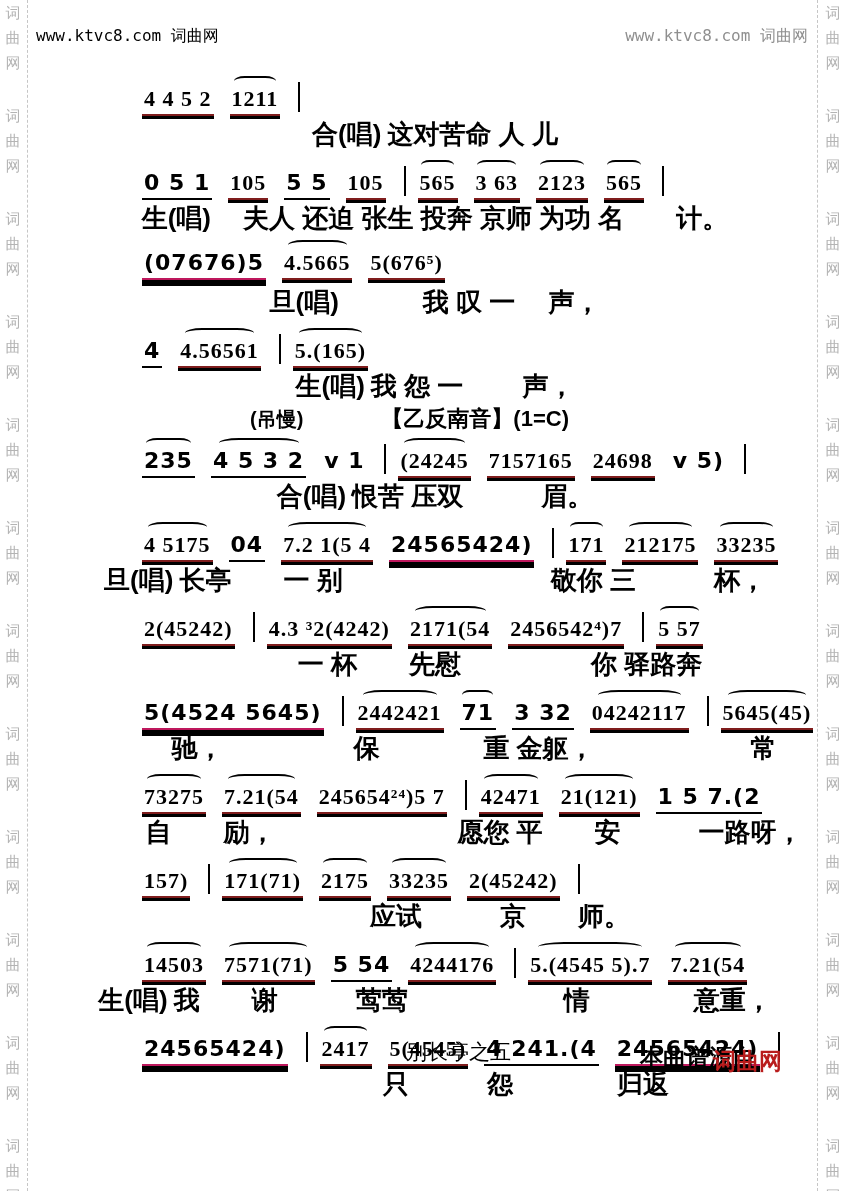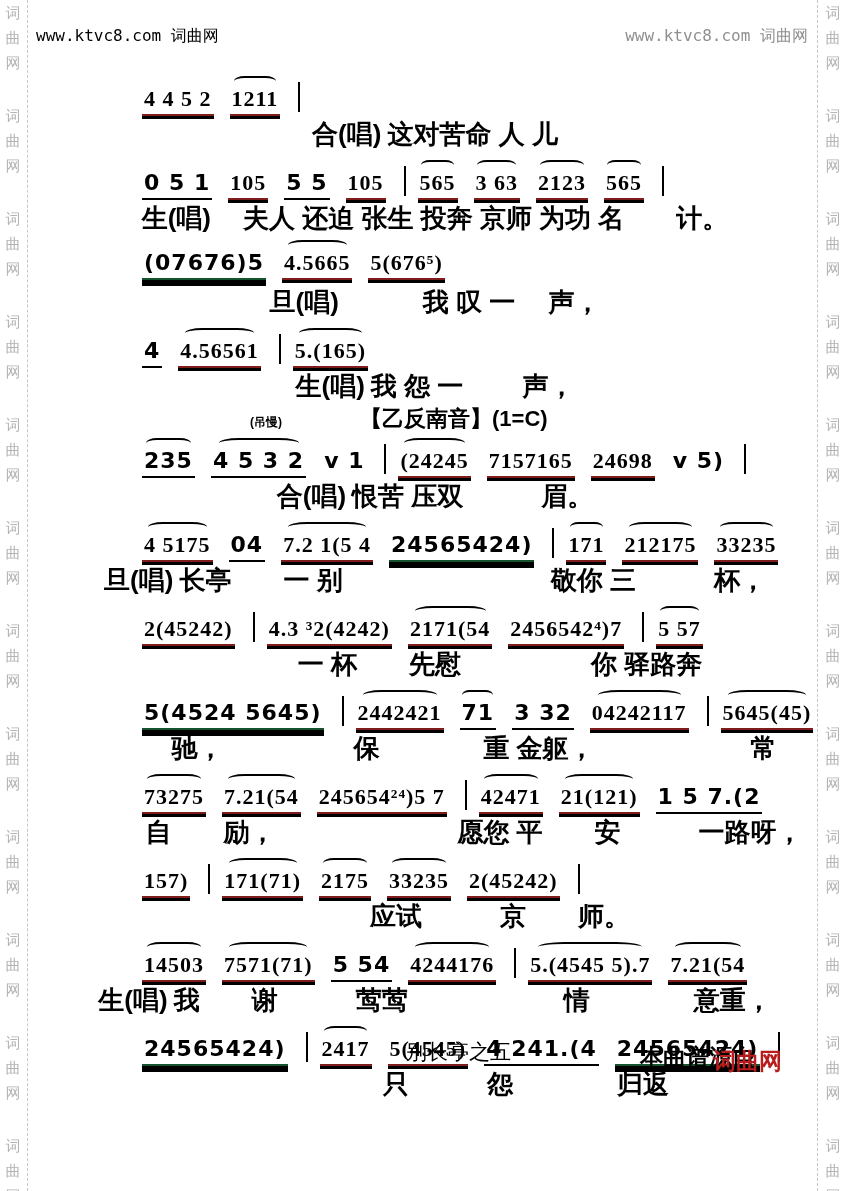--- a/index.html
+++ b/index.html
@@ -36,39 +36,39 @@
     height:34px;
     white-space:nowrap;
     font-family:"DejaVu Sans", sans-serif;
     font-weight:bold;
     font-size:22px;
     letter-spacing:1px;
   }
   .note{position:relative;display:inline-block;margin-right:16px;padding:0 2px 2px 2px;line-height:26px;}
   .u1{border-bottom:2px solid #000;}
   .u2{border-bottom:2px solid #7f1d1d;box-shadow:0 3px 0 #000;font-family:Liberation Serif, serif;}
-  .u3{border-bottom:2px solid #14532d;box-shadow:0 3px 0 #000,0 6px 0 #000;}
+  .u3{border-bottom:2px solid #be185d;box-shadow:0 3px 0 #000,0 6px 0 #000;}
   .tie::before{
     content:"";position:absolute;left:8%;right:8%;top:-10px;height:8px;
     border-top:2px solid #000;border-radius:100% 100%/200% 200%;
   }
   .bar{display:inline-block;width:2px;height:30px;background:#000;margin:0 12px -6px 2px;}
   
   .lyric-line{
     padding-left:26px;
     height:36px;line-height:36px;
     font-size:26px;font-weight:bold;
     white-space:pre;
     font-family:"Liberation Sans", sans-serif;
     text-align:center;
   }
   .lyric-role{margin-right:6px;}
   
   .annot-line{padding-left:220px;height:26px;white-space:nowrap;}
-  .annot-tempo{font-size:12px;font-weight:bold;}
+  .annot-tempo{font-size:20px;font-weight:bold;}
   .annot-mode{font-size:22px;font-weight:bold;margin-left:78px;}
   
   .footer{position:absolute;left:30px;right:30px;bottom:18px;height:52px;}
   .f-title{position:absolute;left:346px;top:6px;font-size:21px;font-family:"Liberation Serif", serif;}
   .f-source{position:absolute;left:580px;top:10px;font-size:23px;font-weight:bold;}
   .f-brand{position:absolute;right:2px;top:14px;font-size:23px;font-weight:bold;}
 </style>
 </head>
 <body>
 

